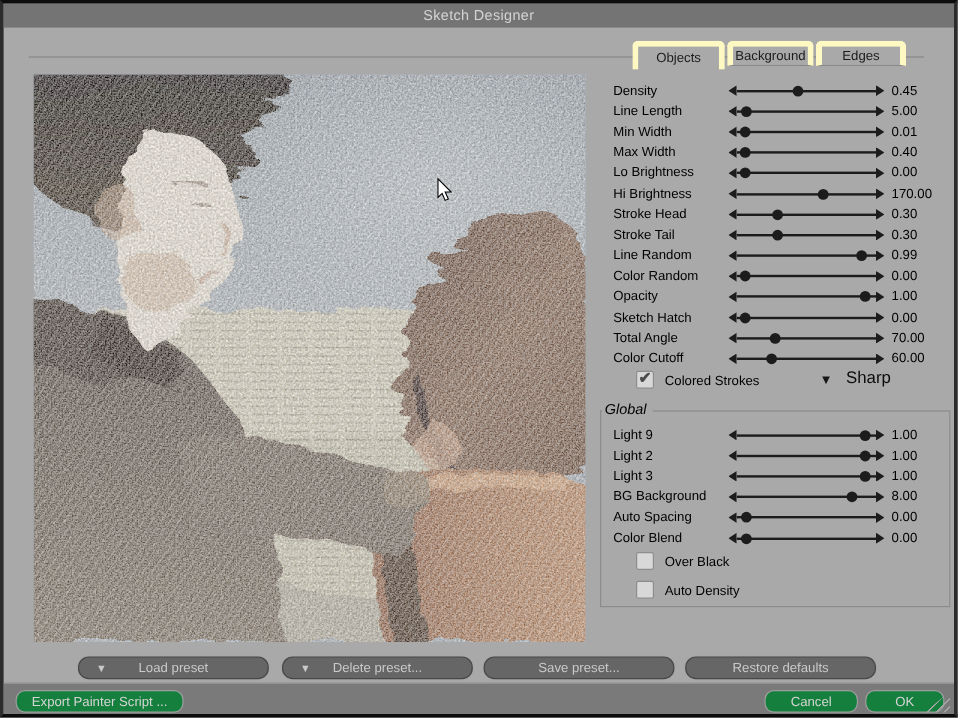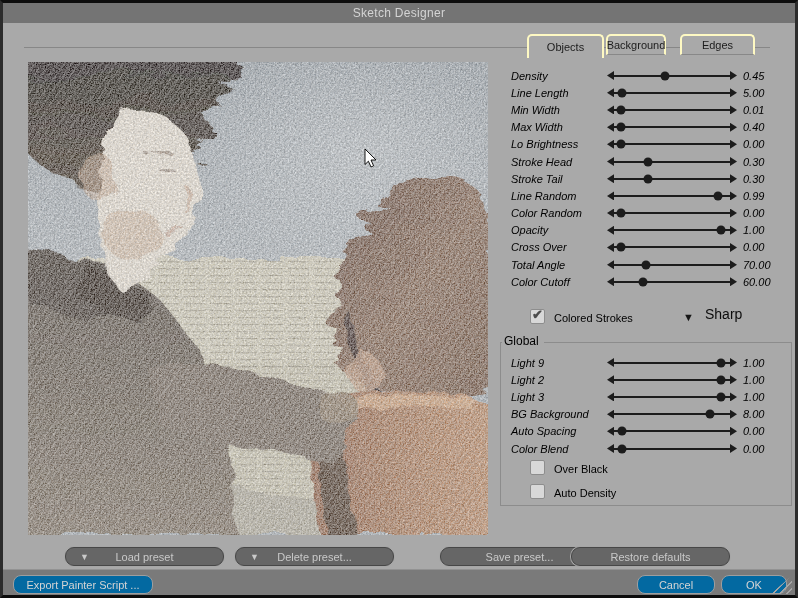--- a/index.html
+++ b/index.html
@@ -5,36 +5,36 @@
   html,body{margin:0;padding:0;background:#555;}
   #window{
     position:relative;width:798px;height:598px;box-sizing:border-box;
     background:#a9a9a9;border:3px solid #2c2c2c;border-top-color:#0d0d0d;border-bottom-color:#0b0b0b;
     font-family:"Liberation Sans", sans-serif;overflow:hidden;
   }
   .titlebar{position:absolute;left:0;top:0;width:792px;height:20px;background:#747474;
     display:flex;align-items:center;justify-content:center;font-size:12px;color:#d4d4d4;letter-spacing:.3px;}
   .sepline{position:absolute;left:21px;top:44px;width:746px;height:1px;background:#878787;z-index:1;}
   .tab{position:absolute;top:31px;height:21px;box-sizing:border-box;background:#a9a9a9;
-    border:2px solid #fef9c3;border-radius:5px 5px 0 0;z-index:2;
+    border:5px solid #fef9c3;border-radius:5px 5px 0 0;z-index:2;
     display:flex;align-items:center;justify-content:center;font-size:11px;color:#1c1c1c;}
   .tab.inactive{border-bottom:1px solid #888;}
   .tab.active{border-bottom:none;height:24px;}
   #tab-objects{left:524px;width:77px;}
-  #tab-background{left:603px;width:60px;}
+  #tab-background{left:603px;width:72px;}
   #tab-edges{left:677px;width:75px;}
 
   
   #preview{position:absolute;left:25px;top:59px;width:460px;height:473px;overflow:hidden;background:#a7afb6;}
 
   
   .sliders{position:absolute;display:block;}
   #main-sliders{left:508px;top:64px;width:272px;}
   #global-sliders{left:508px;top:351px;width:272px;}
-  .srow{height:17.2px;display:flex;align-items:center;font-style:italic;}
+  .srow{height:17.2px;display:flex;align-items:center;}
   .slabel{width:96px;font-size:11px;color:#000;white-space:nowrap;}
   .slider{width:130px;height:12px;display:flex;align-items:center;position:relative;}
   .sarrow{width:7px;height:9px;background:#1c1c1c;flex:none;}
   .sarrow.left{clip-path:polygon(100% 0,100% 100%,0 50%);}
   .sarrow.right{clip-path:polygon(0 0,0 100%,100% 50%);}
   .strack{flex:1;height:2px;background:#1c1c1c;position:relative;margin:0 0px;}
   .sthumb{position:absolute;top:50%;width:9px;height:9px;border-radius:50%;background:#1c1c1c;
     transform:translate(-50%,-50%);}
   .svalue{margin-left:6px;font-size:11px;color:#000;white-space:nowrap;text-align:right;}
 
@@ -46,31 +46,31 @@
   .cblabel{position:absolute;font-size:11px;color:#000;white-space:nowrap;}
 
   
   .dd-arrow{position:absolute;left:680px;top:308px;font-size:11px;color:#161616;}
   .dd-value{position:absolute;left:702px;top:303px;font-size:14px;color:#0c0c0c;}
 
   
   .groupbox{position:absolute;left:497px;top:339px;width:292px;height:164px;border:1px solid #8c8c8c;
     box-sizing:border-box;}
   .grouplabel{position:absolute;left:499px;top:331px;background:#a9a9a9;padding:0 5px 0 2px;
-    font-size:12px;color:#000;z-index:2;}
+    font-size:12px;color:#000;z-index:2;font-style:italic;}
 
   
   .pbtn{position:absolute;top:544px;height:19px;width:159px;box-sizing:border-box;
     background:#666666;border:1px solid #474747;box-shadow:0 0 0 1px #a6a6a6;border-radius:9px;
     display:flex;align-items:center;justify-content:center;font-size:11px;color:#c9c9c9;cursor:default;}
   .pbtn .ddtri{position:absolute;left:14px;top:4px;font-size:9px;color:#c9c9c9;}
 
   
   .strip{position:absolute;left:0;top:566px;width:792px;height:26px;background:#7a7a7a;border-top:1px solid #929292;}
-  .fbtn{position:absolute;height:19px;box-sizing:border-box;background:#0369a1;border:1px solid #9e9e9e;
+  .fbtn{position:absolute;height:19px;box-sizing:border-box;background:#15803d;border:1px solid #9e9e9e;
     border-radius:8px;display:flex;align-items:center;justify-content:center;font-size:11px;color:#d4d4d4;}
   #btn-export{left:10px;top:5px;width:140px;}
   #btn-cancel{left:634px;top:5px;width:78px;}
   #btn-ok{left:718px;top:5px;width:66px;}
   .grip{position:absolute;right:3px;bottom:2px;width:22px;height:18px;
     background:repeating-linear-gradient(135deg,transparent 0 4px,#a5a5a5 4px 5px);
     clip-path:polygon(100% 0,100% 100%,0 100%);}
 </style>
 </head>
 <body>
@@ -239,20 +239,31 @@
       <div class="slider">
         <span class="sarrow left"></span>
         <span class="strack">
             <span class="sthumb" style="left: 6%;"></span>
           </span>
         <span class="sarrow right"></span>
       </div>
       <span class="svalue">0.00</span>
     </div>
     <div class="srow">
+      <span class="slabel">Hi Brightness</span>
+      <div class="slider">
+        <span class="sarrow left"></span>
+        <span class="strack">
+            <span class="sthumb" style="left: 62%;"></span>
+          </span>
+        <span class="sarrow right"></span>
+      </div>
+      <span class="svalue">170.00</span>
+    </div>
+    <div class="srow">
       <span class="slabel">Stroke Head</span>
       <div class="slider">
         <span class="sarrow left"></span>
         <span class="strack">
             <span class="sthumb" style="left: 29%;"></span>
           </span>
         <span class="sarrow right"></span>
       </div>
       <span class="svalue">0.30</span>
     </div>
@@ -294,21 +305,21 @@
       <div class="slider">
         <span class="sarrow left"></span>
         <span class="strack">
             <span class="sthumb" style="left: 92%;"></span>
           </span>
         <span class="sarrow right"></span>
       </div>
       <span class="svalue">1.00</span>
     </div>
     <div class="srow">
-      <span class="slabel">Cross Over</span>
+      <span class="slabel">Sketch Hatch</span>
       <div class="slider">
         <span class="sarrow left"></span>
         <span class="strack">
             <span class="sthumb" style="left: 6%;"></span>
           </span>
         <span class="sarrow right"></span>
       </div>
       <span class="svalue">0.00</span>
     </div>
     <div class="srow">
@@ -420,21 +431,21 @@
   <span class="cblabel" style="left:551px;top:484px;">Auto Density</span>
 
   <div class="pbtn" style="left:62px;">
     <span class="ddtri">▼</span>
     <span>Load preset</span>
   </div>
   <div class="pbtn" style="left:232px;">
     <span class="ddtri">▼</span>
     <span>Delete preset...</span>
   </div>
-  <div class="pbtn" style="left:400px;margin-left:37px;">
+  <div class="pbtn" style="left:400px;">
     <span>Save preset...</span>
   </div>
   <div class="pbtn" style="left:568px;">
     <span>Restore defaults</span>
   </div>
 
   <div class="strip">
     <div class="fbtn" id="btn-export">
       <span>Export Painter Script ...</span>
     </div>

